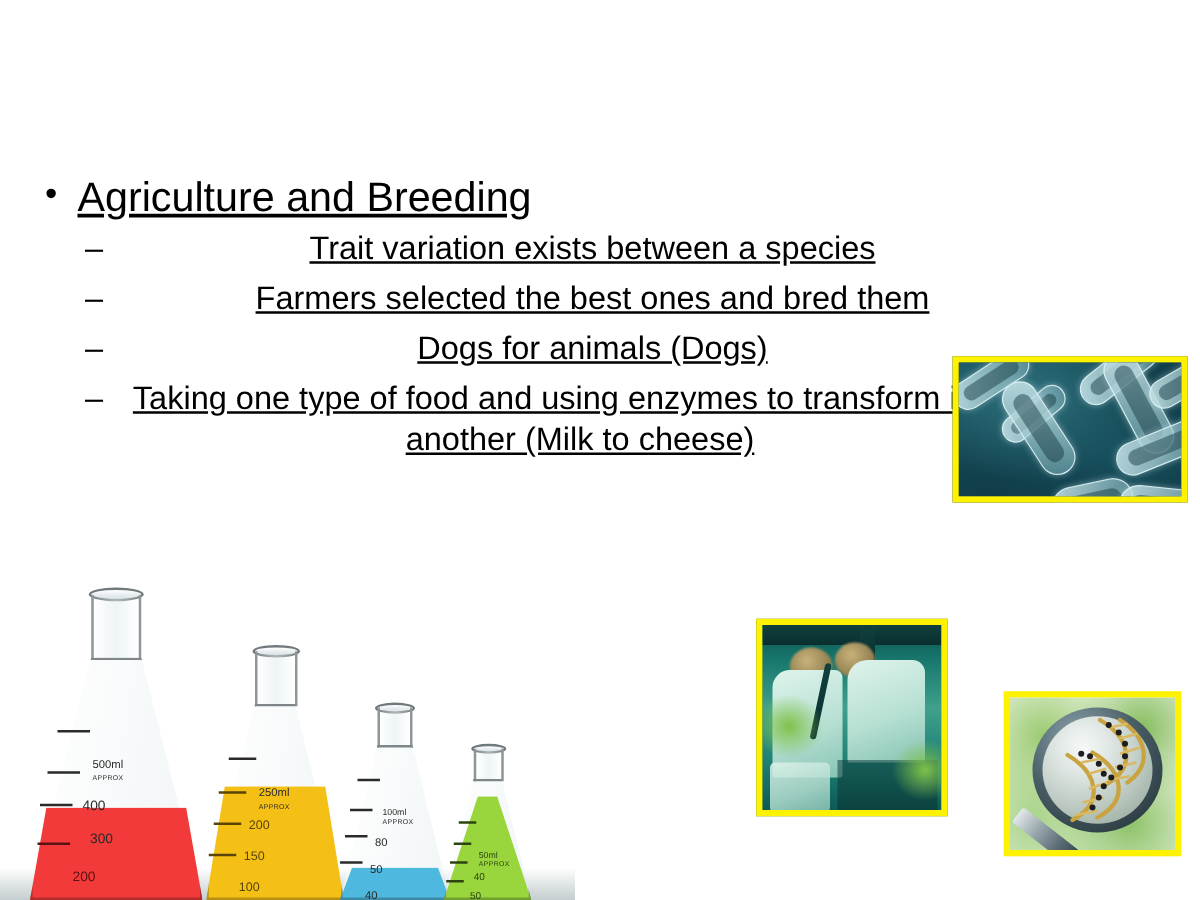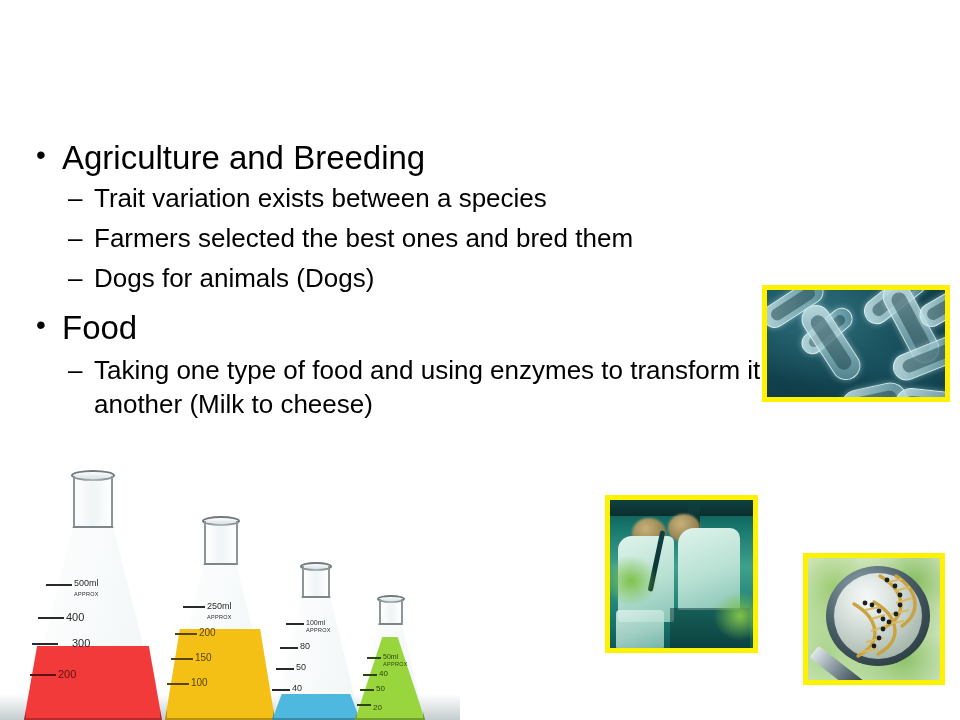--- a/index.html
+++ b/index.html
@@ -30,20 +30,21 @@
     line-height: 1.05;
   }
 
   
   .body-block {
     position: absolute;
     left: 24px;
     top: 138px;
     width: 830px;
     color: #000000;
+    text-decoration: underline;
   }
   .lvl1 {
     font-size: 33px;
     line-height: 1.22;
     padding-left: 12px;
     position: relative;
     white-space: nowrap;
   }
   .lvl1 .marker {
     display: inline-block;
@@ -60,20 +61,21 @@
   .lvl2 .marker {
     position: absolute;
     left: 44px;
     top: 0;
     width: 24px;
     font-size: 26px;
   }
   .lvl2 .txt {
     display: block;
     padding-left: 26px;
+    text-align: center;
   }
   .lvl2.wrap .txt { white-space: normal; width: 740px; }
 
   
   .photo {
     position: absolute;
     border: 5px solid #FFF200;
     box-sizing: border-box;
     overflow: hidden;
   }
@@ -183,21 +185,21 @@
     border-radius:50%;
     background: linear-gradient(180deg,#ffffff,#d6dfe2);
   }
   .flask .cone {
     position:absolute;
     box-sizing:border-box;
     background: linear-gradient(100deg, rgba(255,255,255,0.45), rgba(226,236,239,0.5));
     border:2px solid #7e8689;
   }
   .liquid { position:absolute; box-sizing:border-box; border:2px solid rgba(0,0,0,0.25); border-top:none; }
-  .grad-label { position:absolute; font-size:9px; color:#2a2a2a; white-space:nowrap; font-family:"Liberation Sans", sans-serif; }
+  .grad-label { position:absolute; font-size:9px; color:#2a2a2a; white-space:nowrap; font-family:"Liberation Sans", sans-serif;margin-top:28px; }
   .grad-label.small { font-size:7px; }
   .grad-tick { position:absolute; height:2px; background:#2a2a2a; }
   .approx { font-size:5.5px; letter-spacing:0.3px; }
   .shadow-strip {
     position:absolute; left:0; bottom:0; width:460px; height:26px;
     background: linear-gradient(180deg, rgba(215,220,222,0.0), rgba(186,196,199,0.85));
   }
 </style>
 </head>
 <body>
@@ -219,23 +221,20 @@
     <div class="lvl2" style="margin-top:6px;">
       <span class="marker">–</span>
       <span class="txt">Farmers selected the best ones and bred them</span>
     </div>
 
     <div class="lvl2" style="margin-top:6px;">
       <span class="marker">–</span>
       <span class="txt">Dogs for animals (Dogs)</span>
     </div>
 
-    <div class="lvl1" style="margin-top:12px;">
-      <span class="marker">•</span><span>Food</span>
-    </div>
 
     <div class="lvl2 wrap" style="margin-top:6px;">
       <span class="marker">–</span>
       <span class="txt">Taking one type of food and using enzymes to transform it into another (Milk to cheese)</span>
     </div>
   </div>
 
   <div class="photo" id="photo-bacteria">
     <div class="bact-bg"></div>
     <div class="rod" style="left:-8px;  top:2px;   width:66px; height:22px; transform:rotate(-33deg);">

